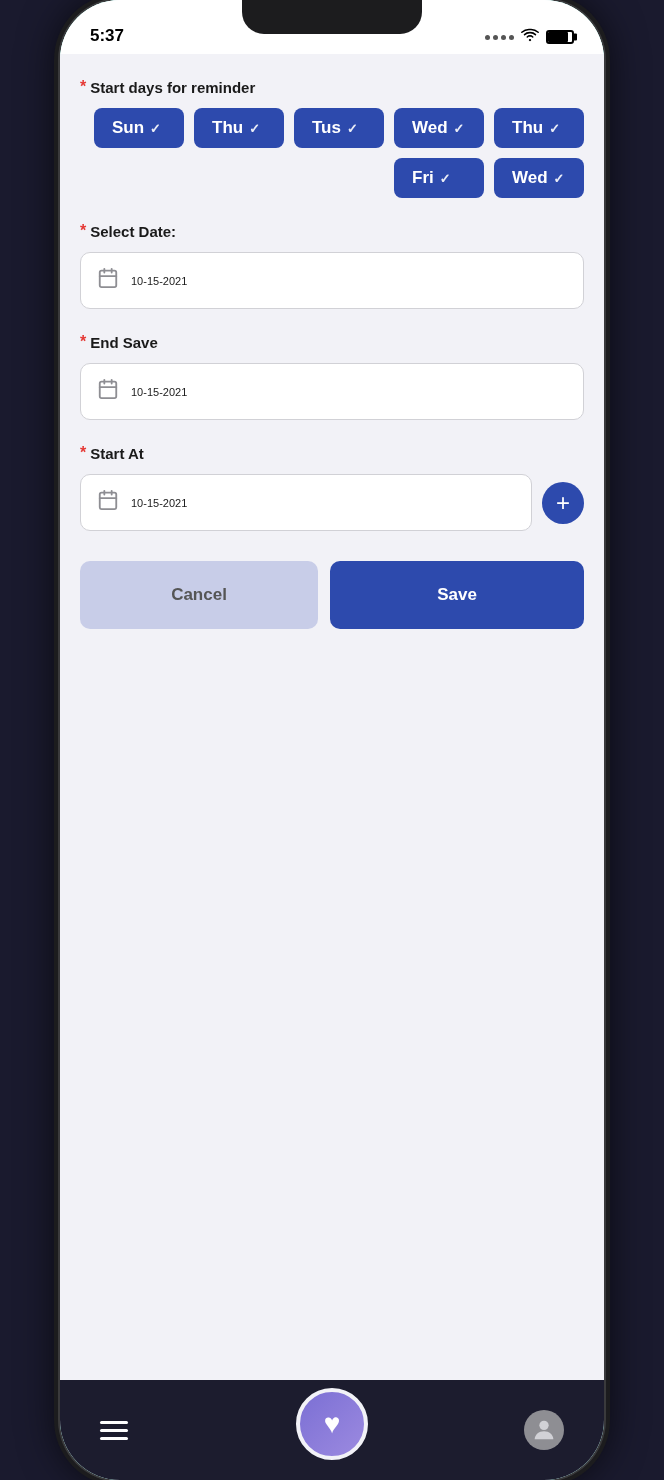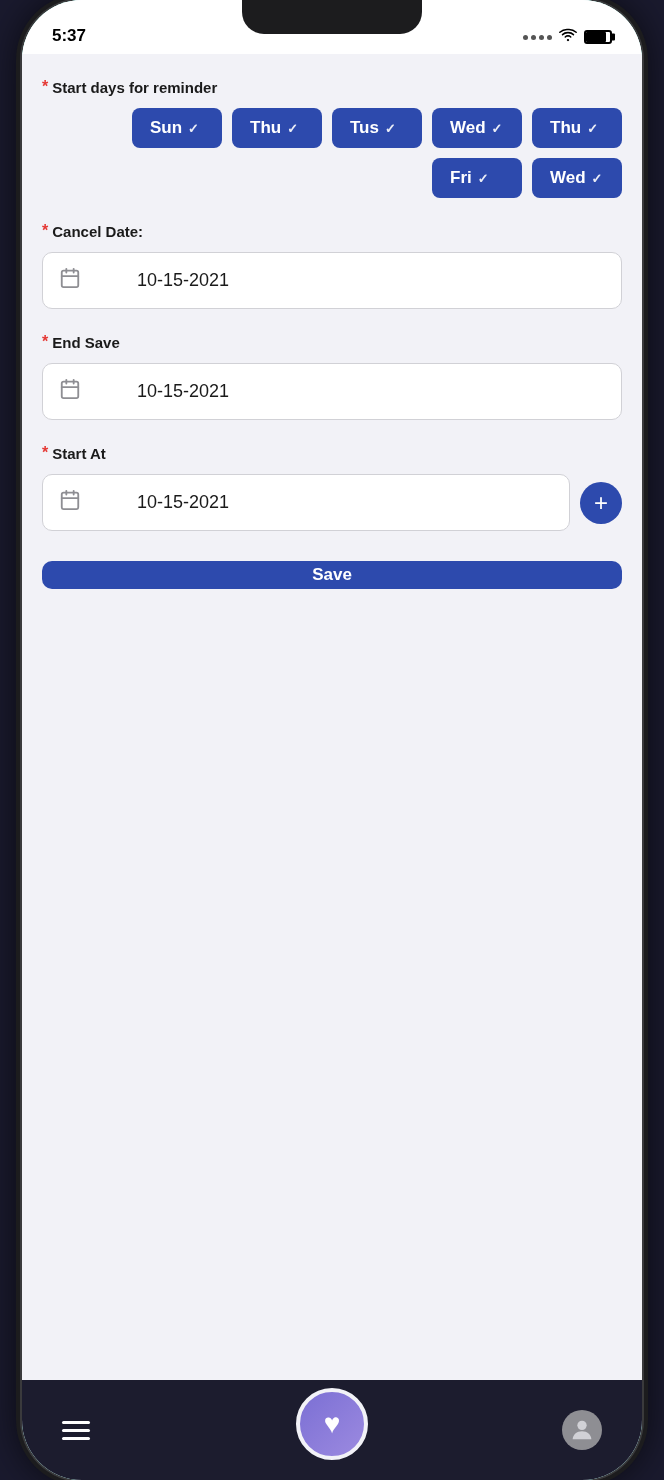--- a/index.html
+++ b/index.html
@@ -7,21 +7,21 @@
     body {
       background: #1a1a2e;
       display: flex;
       justify-content: center;
       align-items: center;
       min-height: 100vh;
       font-family: -apple-system, BlinkMacSystemFont, 'Segoe UI', sans-serif;
     }
 
     .phone-frame {
-      width: 620px;
+      width: 544px;
       height: 1480px;
       background: #5eead4;
       border-radius: 60px;
       position: relative;
       overflow: hidden;
       box-shadow: 0 0 0 2px #3a3a3c, 0 0 0 6px #1c1c1e, 0 0 40px rgba(0,0,0,0.8);
     }
 
     .phone-screen {
       position: absolute;
@@ -222,23 +222,22 @@
       align-items: center;
       gap: 12px;
     }
 
     .calendar-icon {
       color: #8e8e93;
       font-size: 20px;
     }
 
     .date-value {
-      font-size: 18px;
+      font-size: 11px;
       color: #1a1a1a;
-      margin-left: 44px;
     }
 
     
     .remind-section {
       margin-bottom: 30px;
     }
 
     .remind-input-row {
       display: flex;
       align-items: center;
@@ -285,21 +284,21 @@
       color: #555;
       border: none;
       border-radius: 10px;
       font-size: 17px;
       font-weight: 600;
       cursor: pointer;
     }
 
     .btn-save {
       flex: 1;
-      padding: 4px;
+      padding: 24px;
       background: #2d4aad;
       color: #fff;
       border: none;
       border-radius: 10px;
       font-size: 17px;
       font-weight: 700;
       cursor: pointer;
     }
 
     
@@ -438,21 +437,21 @@
           <button class="day-chip">
             <span>Wed</span>
             <span class="check">✓</span>
           </button>
         </div>
       </div>
 
       <div class="date-section">
         <div class="field-label">
           <span class="required-star">*</span>
-          <span>Cancel Date:</span>
+          <span>Select Date:</span>
         </div>
         <div class="date-input-wrapper">
           <span class="calendar-icon">
             <svg width="22" height="22" viewBox="0 0 24 24" fill="none">
               <rect x="3" y="4" width="18" height="18" rx="2" stroke="#8e8e93" stroke-width="2"></rect>
               <path d="M16 2v4M8 2v4M3 10h18" stroke="#8e8e93" stroke-width="2" stroke-linecap="round"></path>
             </svg>
           </span>
           <span class="date-value">10-15-2021</span>
         </div>
@@ -489,20 +488,21 @@
             </span>
             <span class="date-value">10-15-2021</span>
           </div>
           <button class="add-button">
             <span>+</span>
           </button>
         </div>
       </div>
 
       <div class="action-buttons">
+        <button class="btn-cancel">Cancel</button>
         <button class="btn-save">Save</button>
       </div>
 
     </div>
 
     <div class="bottom-nav">
       <div class="menu-icon">
         <span></span>
           <span></span>
           <span></span>

